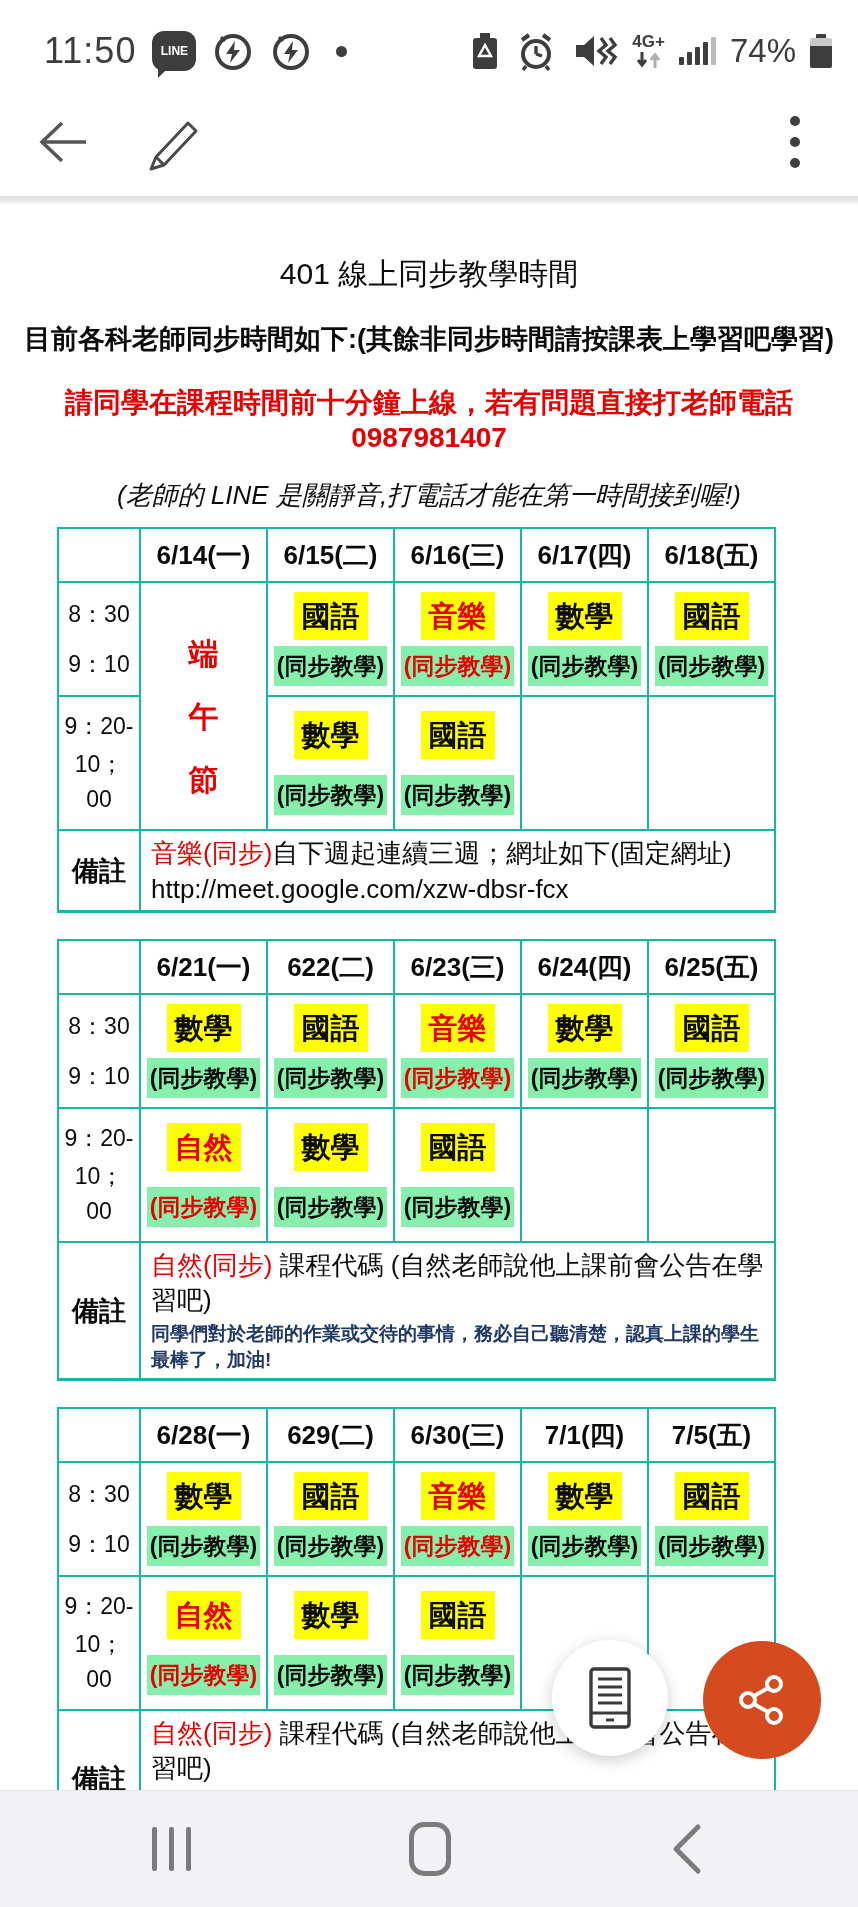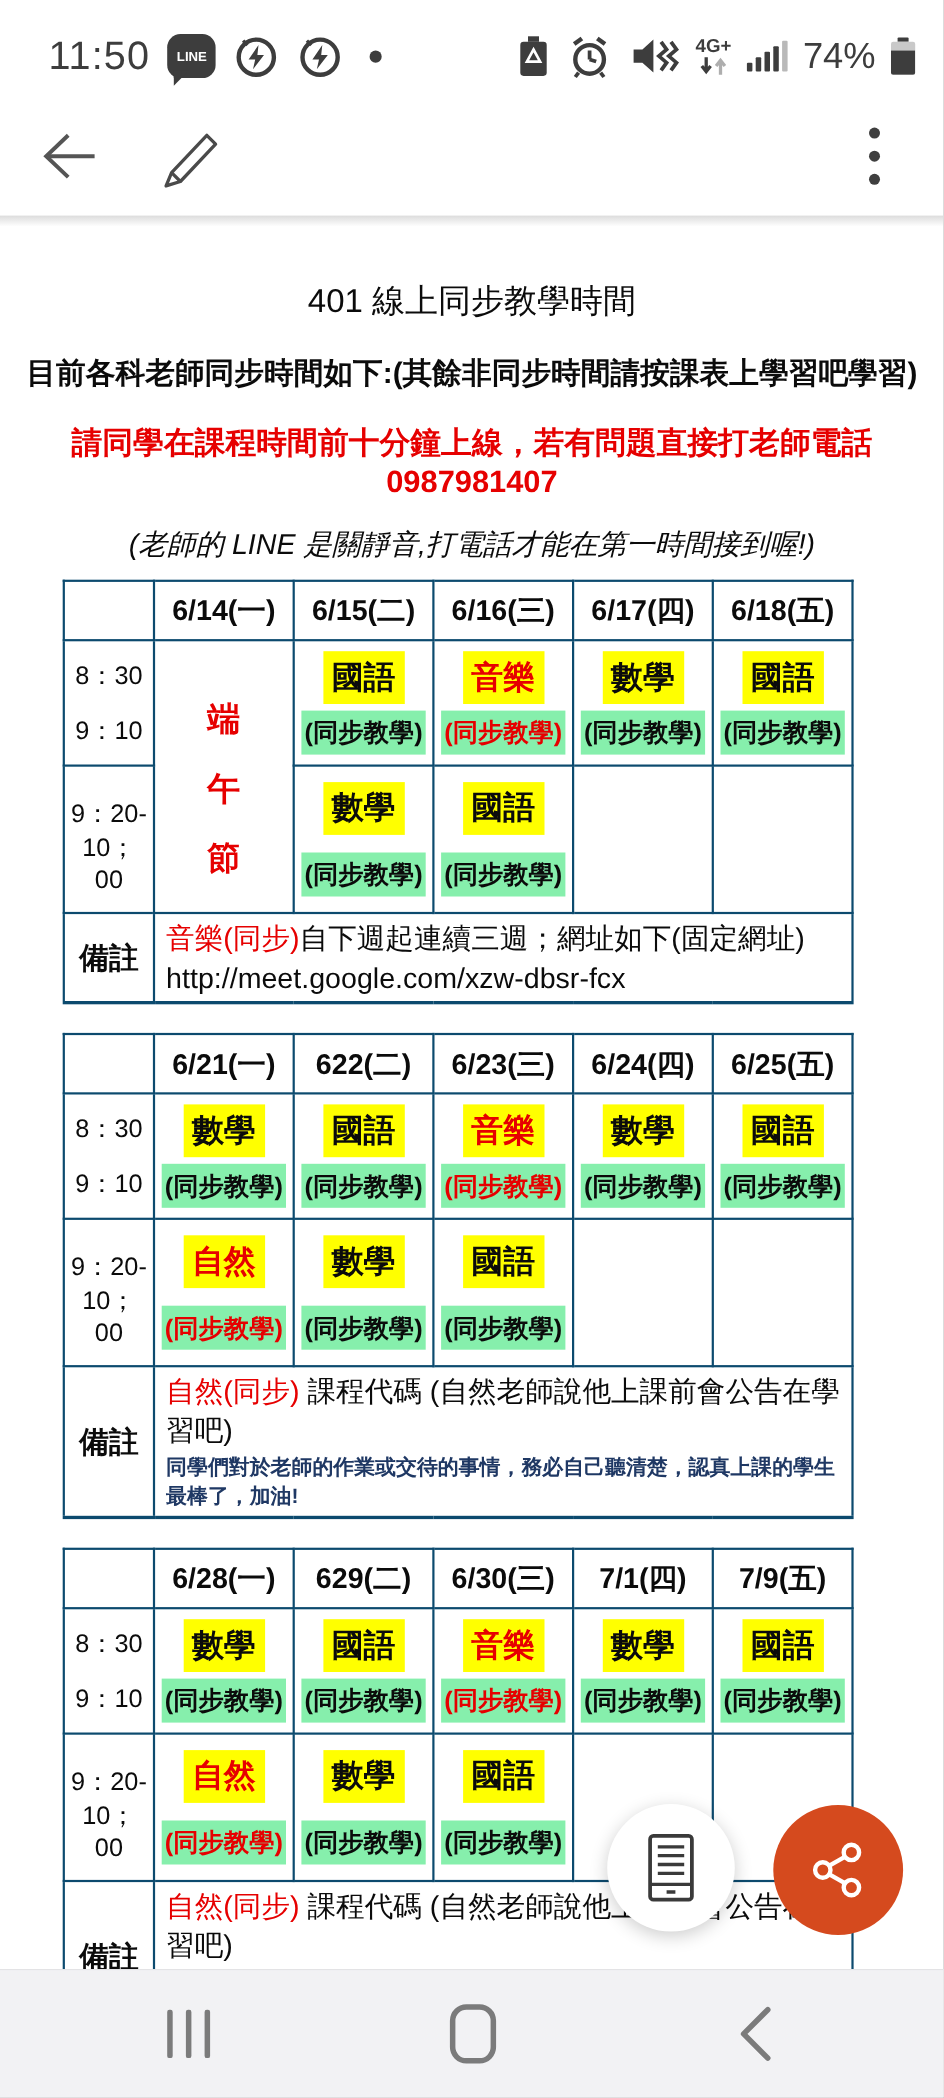--- a/index.html
+++ b/index.html
@@ -37,25 +37,25 @@
   .app-bar-shadow{height:10px;background:linear-gradient(#dcdcdc,rgba(255,255,255,0));}
 
   
   .doc-title{margin-top:48px;text-align:center;font-size:30px;color:#0b0b0b;}
   .doc-intro{margin-top:26px;text-align:center;font-size:27px;font-weight:700;color:#0b0b0b;}
   .doc-notice{margin-top:27px;text-align:center;font-size:28px;font-weight:700;color:#e60000;}
   .doc-note{margin-top:24px;text-align:center;font-size:26px;font-style:italic;color:#0b0b0b;}
 
   table.sched{border-collapse:collapse;table-layout:fixed;width:719px;margin:26px 0 0 57px;}
   table.sched:first-child{margin-top:14px;}
-  .sched td{border:2px solid #0c4a6e;padding:0;text-align:center;vertical-align:middle;}
+  .sched td{border:2px solid #14b8a6;padding:0;text-align:center;vertical-align:middle;}
   .sched .day{font-size:26px;font-weight:700;color:#0b0b0b;}
   .cellwrap{display:flex;flex-direction:column;justify-content:space-around;align-items:center;
             box-sizing:border-box;padding:6px 0;}
-  .tw2{justify-content:flex-end;padding:14px 0 16px 0;}
+  .tw2{justify-content:space-between;padding:14px 0 16px 0;}
   .timetxt{font-size:23px;color:#0b0b0b;}
   .subj{background:#ffff00;font-size:29px;font-weight:700;padding:9px 8px;line-height:1.05;color:#0b0b0b;}
   .sync{background:#86efac;font-size:23px;font-weight:600;padding:8px 3px;line-height:1.05;color:#0b0b0b;}
   .red{color:#e60000;}
   .holi{display:flex;flex-direction:column;align-items:center;justify-content:flex-start;
         padding-top:22px;gap:22px;font-size:30px;font-weight:700;color:#e60000;box-sizing:border-box;height:100%;}
   .rlabel{font-size:27px;font-weight:700;color:#0b0b0b;}
   .rcontent{text-align:left !important;padding:5px 10px !important;}
   .rline1{font-size:26px;color:#0b0b0b;}
   .rred{color:#e60000;}
@@ -371,21 +371,21 @@
             <col>
             <col>
           </colgroup>
           <tbody>
             <tr style="height: 54px;">
               <td></td>
               <td class="day">6/28(一)</td>
               <td class="day">629(二)</td>
               <td class="day">6/30(三)</td>
               <td class="day">7/1(四)</td>
-              <td class="day">7/9(五)</td>
+              <td class="day">7/5(五)</td>
             </tr>
             <tr>
               <td>
                 <div class="cellwrap " style="height: 112px;">
                   <span class="timetxt">8：30</span>
                   <span class="timetxt">9：10</span>
                 </div>
               </td>
               <td>
                 <div class="cellwrap" style="height: 112px;">

